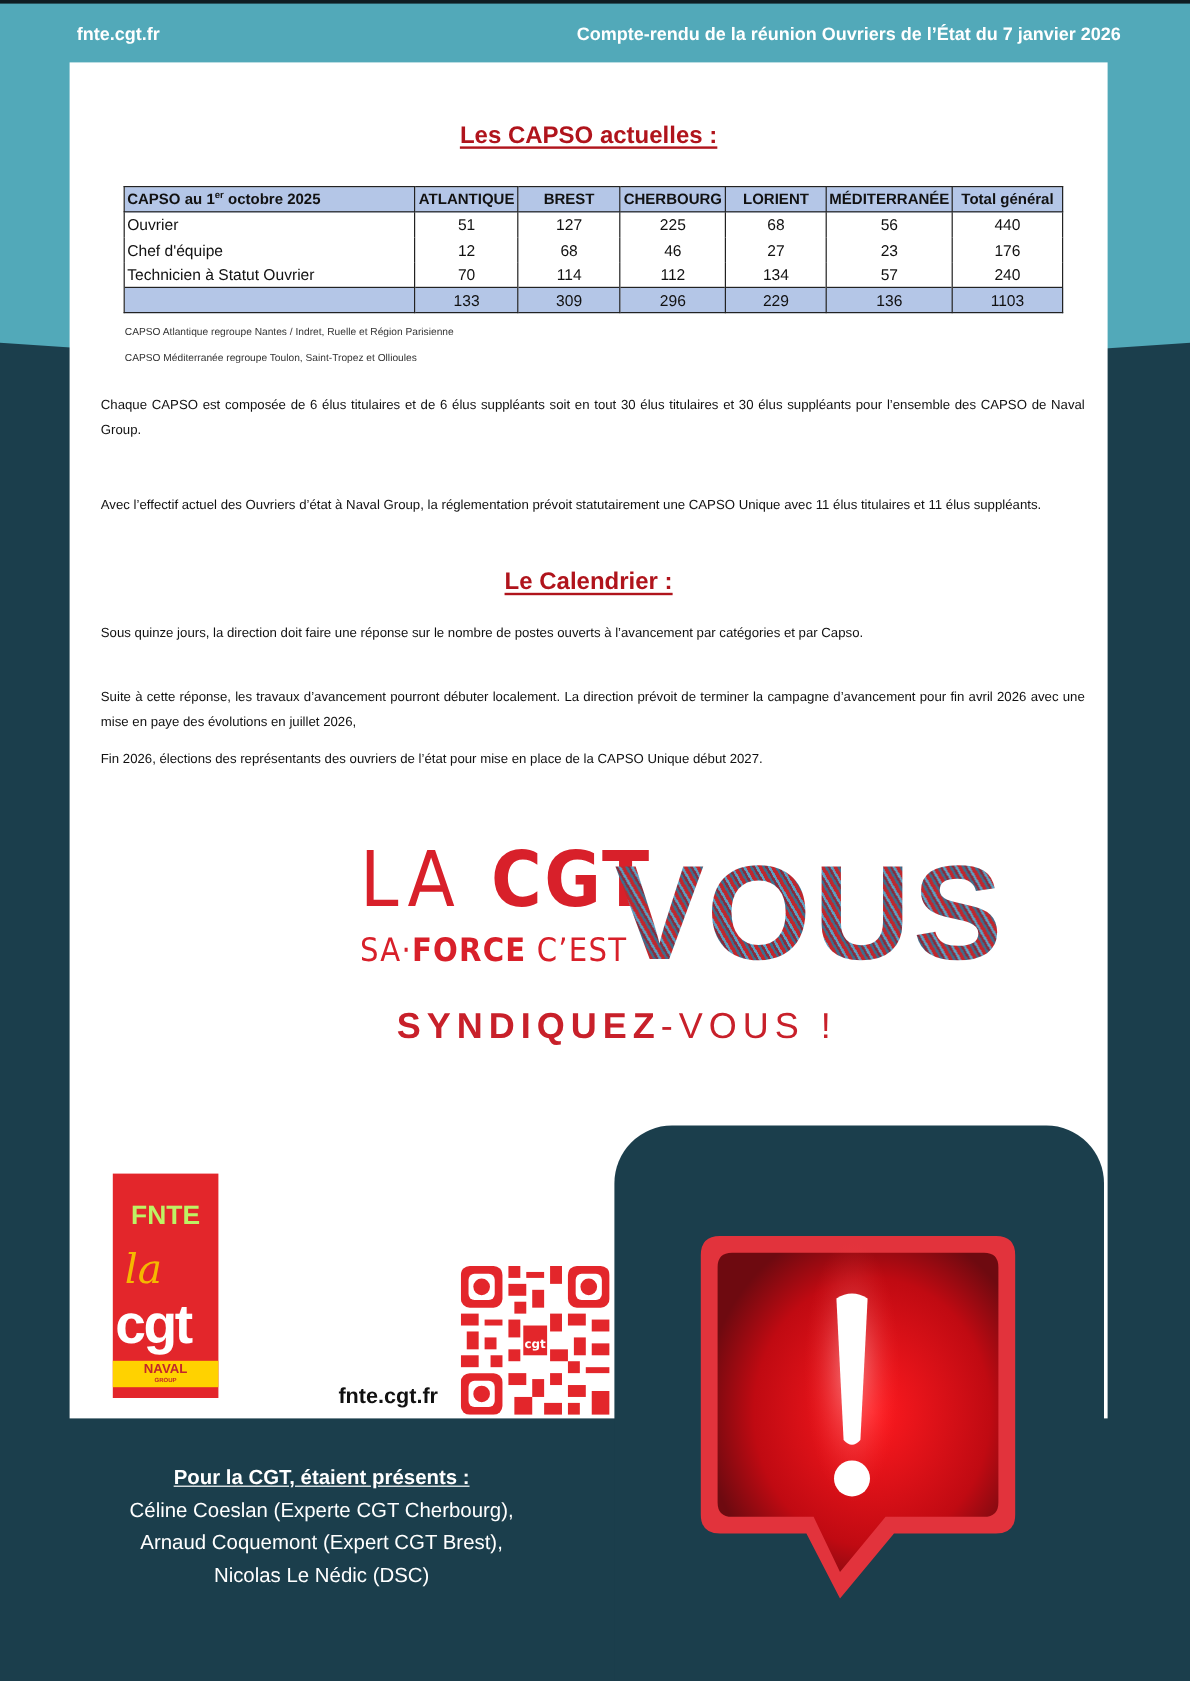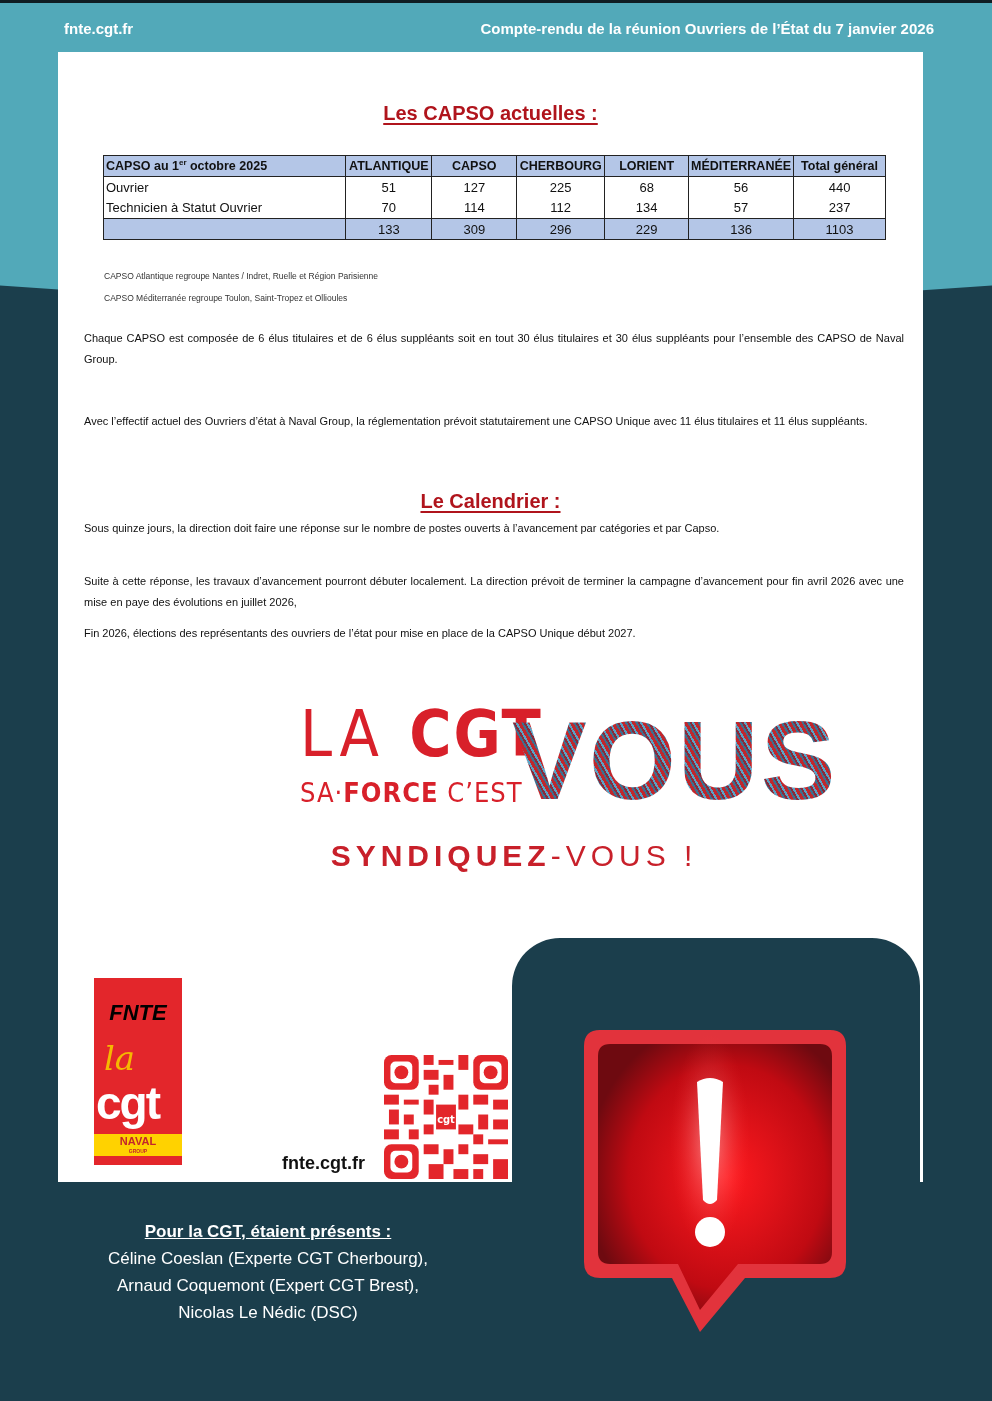--- a/index.html
+++ b/index.html
@@ -59,21 +59,21 @@
     letter-spacing: 2px;
     background: repeating-linear-gradient(60deg, #c0272d 0 3px, #3d6f8e 3px 5px, #8a2a3a 5px 7px, #5aa2c4 7px 9px);
     -webkit-background-clip: text; background-clip: text; color: transparent;
   }
   .slogan .l3 { position:absolute; left:0; width:100%; top:142px; text-align:center; font-size:30px; color:#c8202a; letter-spacing:5px; }
   .slogan .l3 b { font-weight: 900; }
   .logo {
     position: absolute; left: 36px; top: 926px; width: 88px; height: 187px;
     background: #e3262b;
   }
-  .logo .fnte { position:absolute; top:22px; width:100%; text-align:center; color:#000000; font-weight:bold; font-size:22px;font-style:italic; }
+  .logo .fnte { position:absolute; top:22px; width:100%; text-align:center; color:#bef264; font-weight:bold; font-size:22px; }
   .logo .la { position:absolute; top:60px; left:10px; color:#f5b800; font-style:italic; font-family:"DejaVu Serif",serif; font-size:34px; }
   .logo .cgt { position:absolute; top:98px; left:2px; color:#fff; font-weight:bold; font-size:46px; letter-spacing:-2px; }
   .logo .naval { position:absolute; top:156px; left:0; width:100%; height:22px; background:#ffd200; text-align:center; color:#c3262b; font-weight:bold; font-size:11px; line-height:14px; }
   .logo .naval small { display:block; font-size:5px; line-height:6px; }
   .site { position:absolute; left:224px; top:1101px; font-size:18px; font-weight:bold; color:#111; }
   .qr { position:absolute; left:326px; top:1003px; width:124px; height:124px; }
   .dark-box {
     position: absolute; left: 512px; top: 938px; width: 408px; height: 463px;
     background: #1b3e4c; border-radius: 48px 48px 0 0;
   }
@@ -95,65 +95,74 @@
 </div>
 
 <div class="panel">
   <div class="h2" style="top:50px;">Les CAPSO actuelles :</div>
 
   <table class="capso">
     <thead>
       <tr>
         <th style="width:243px;"><span>CAPSO au 1</span><sup style="font-size:8px;">er</sup><span> octobre 2025</span></th>
         <th style="width:86px;margin-left:16px;">ATLANTIQUE</th>
-        <th style="width:85px;">CAPSO</th>
+        <th style="width:85px;">BREST</th>
         <th style="width:88px;">CHERBOURG</th>
         <th style="width:84px;">LORIENT</th>
         <th style="width:105px;">MÉDITERRANÉE</th>
         <th style="width:92px;">Total général</th>
       </tr>
     </thead>
     <tbody>
       <tr>
         <td>Ouvrier</td>
         <td>51</td>
         <td>127</td>
         <td>225</td>
         <td>68</td>
         <td>56</td>
         <td>440</td>
       </tr>
       <tr>
+        <td>Chef d'équipe</td>
+        <td>12</td>
+        <td>68</td>
+        <td>46</td>
+        <td>27</td>
+        <td>23</td>
+        <td>176</td>
+      </tr>
+      <tr>
         <td>Technicien à Statut Ouvrier</td>
         <td>70</td>
         <td>114</td>
         <td>112</td>
         <td>134</td>
         <td>57</td>
-        <td>237</td>
+        <td>240</td>
       </tr>
       <tr class="total">
         <td></td>
         <td>133</td>
         <td>309</td>
         <td>296</td>
         <td>229</td>
         <td>136</td>
         <td>1103</td>
       </tr>
     </tbody>
   </table>
 
   <div class="footnote" style="top:219px;">CAPSO Atlantique regroupe Nantes / Indret, Ruelle et Région Parisienne</div>
   <div class="footnote" style="top:241px;">CAPSO Méditerranée regroupe Toulon, Saint-Tropez et Ollioules</div>
 
   <div class="para" style="top:276px;">Chaque CAPSO est composée de 6 élus titulaires et de 6 élus suppléants soit en tout 30 élus titulaires et 30 élus suppléants pour l’ensemble des CAPSO de Naval Group.</div>
   <div class="para" style="top:359px;">Avec l’effectif actuel des Ouvriers d’état à Naval Group, la réglementation prévoit statutairement une CAPSO Unique avec 11 élus titulaires et 11 élus suppléants.</div>
 
-  <div class="h2" style="top:438px;">Le Calendrier :</div>
+  <div class="h2" style="top:422px;">Le Calendrier :</div>
 
   <div class="para" style="top:466px;">Sous quinze jours, la direction doit faire une réponse sur le nombre de postes ouverts à l’avancement par catégories et par Capso.</div>
   <div class="para" style="top:519px;">Suite à cette réponse, les travaux d’avancement pourront débuter localement. La direction prévoit de terminer la campagne d’avancement pour fin avril 2026 avec une mise en paye des évolutions en juillet 2026,</div>
   <div class="para" style="top:571px;">Fin 2026, élections des représentants des ouvriers de l’état pour mise en place de la CAPSO Unique début 2027.</div>
 
   <div class="slogan">
     <div class="l1"><span>LA </span><b>CGT</b></div>
     <div class="l2"><span>SA·</span><b>FORCE</b><span> C’EST</span></div>
     <div class="vous">VOUS</div>
     <div class="l3"><b>SYNDIQUEZ</b><span>-VOUS !</span></div>

